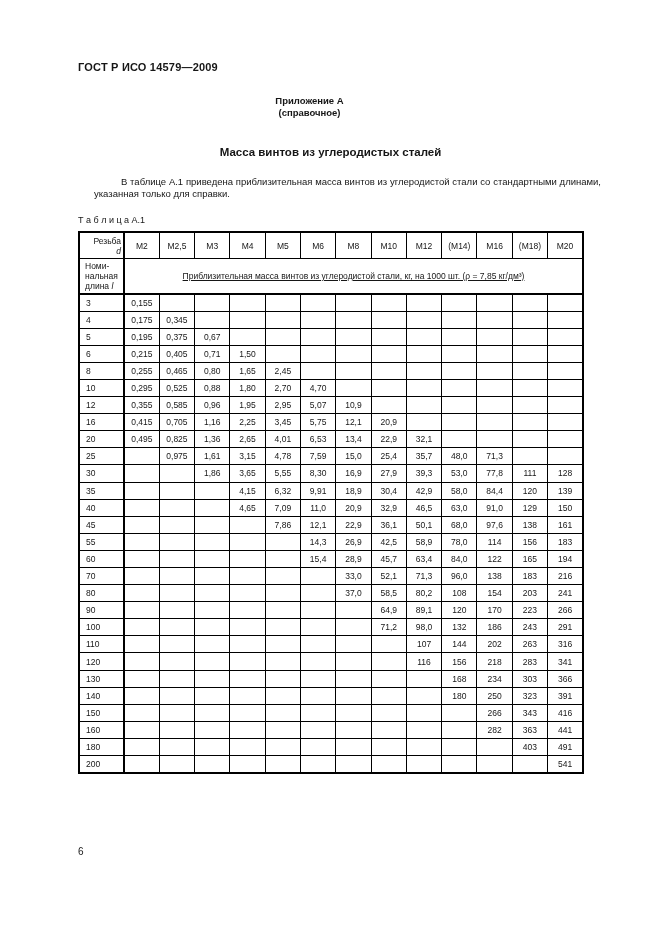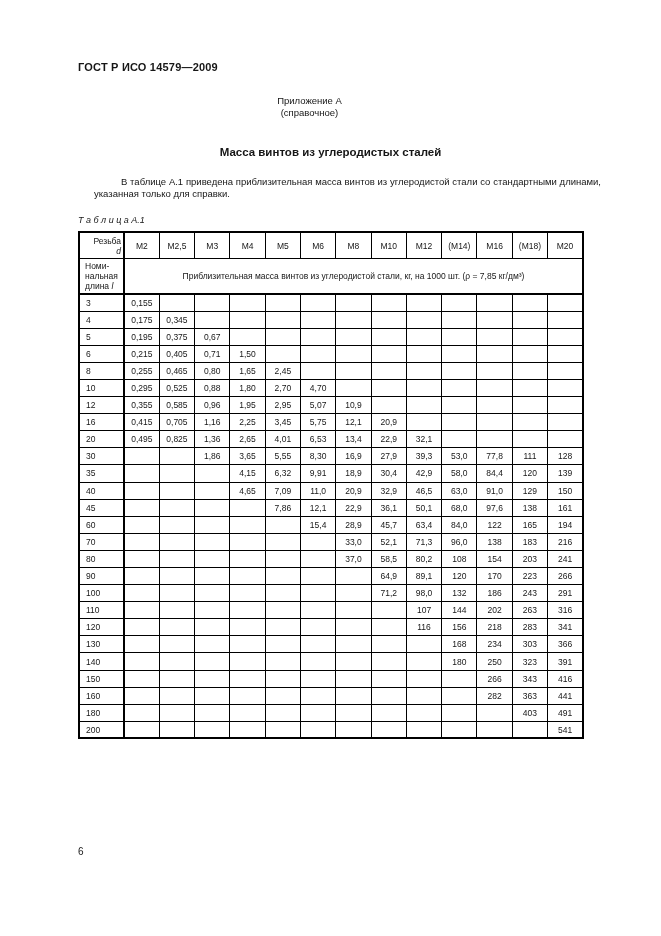--- a/index.html
+++ b/index.html
@@ -12,35 +12,34 @@
     overflow:hidden;
   }
   .page { position:absolute; inset:0; background:#ffffff; }
 
   .doc-number {
     position:absolute; left:78px; top:61px;
     font-size:11px; font-weight:bold; letter-spacing:.2px;
   }
   .annex-block {
     position:absolute; left:0; top:95px; width:619px;
-    text-align:center; font-size:9.5px; font-weight:normal; line-height:12px;
+    text-align:center; font-size:9.5px; font-weight:bold; line-height:12px;
   }
   .section-title {
     position:absolute; left:0; top:146px; width:661px;
     text-align:center; font-size:11.5px; font-weight:bold;
   }
   .intro {
     position:absolute; left:94px; top:176px; width:507px;
     font-size:9.5px; line-height:11.8px;
     text-align:justify; text-indent:27px;
   }
   .table-label {
     position:absolute; left:78px; top:215px;
     font-size:9px;
-    font-style:italic;
   }
 
   table.mass {
     position:absolute; left:78px; top:231px;
     width:506px;
     border-collapse:collapse; table-layout:fixed;
     border:2px solid #000;
   }
   table.mass th, table.mass td {
     border:1px solid #000;
@@ -64,20 +63,21 @@
     text-align:left; vertical-align:middle;
     padding:2px 2px 2px 5px; line-height:10px;
     height:20px;
     border-right:2px solid #000 !important;
     border-bottom:2px solid #000 !important;
   }
   .span-head {
     text-align:center; vertical-align:middle;
     font-size:8.7px;
     border-bottom:2px solid #000 !important;
+    text-decoration:underline;
   }
 
   tbody td { height:17.1px; }
   td.len-cell {
     text-align:left; padding-left:6px;
     border-right:2px solid #000 !important;
   }
   td.val-cell { text-align:center; }
 
   .page-number {
@@ -291,20 +291,36 @@
           <td class="val-cell">6,53</td>
           <td class="val-cell">13,4</td>
           <td class="val-cell">22,9</td>
           <td class="val-cell">32,1</td>
           <td class="val-cell"></td>
           <td class="val-cell"></td>
           <td class="val-cell"></td>
           <td class="val-cell"></td>
         </tr>
         <tr>
+          <td class="len-cell">25</td>
+          <td class="val-cell"></td>
+          <td class="val-cell">0,975</td>
+          <td class="val-cell">1,61</td>
+          <td class="val-cell">3,15</td>
+          <td class="val-cell">4,78</td>
+          <td class="val-cell">7,59</td>
+          <td class="val-cell">15,0</td>
+          <td class="val-cell">25,4</td>
+          <td class="val-cell">35,7</td>
+          <td class="val-cell">48,0</td>
+          <td class="val-cell">71,3</td>
+          <td class="val-cell"></td>
+          <td class="val-cell"></td>
+        </tr>
+        <tr>
           <td class="len-cell">30</td>
           <td class="val-cell"></td>
           <td class="val-cell"></td>
           <td class="val-cell">1,86</td>
           <td class="val-cell">3,65</td>
           <td class="val-cell">5,55</td>
           <td class="val-cell">8,30</td>
           <td class="val-cell">16,9</td>
           <td class="val-cell">27,9</td>
           <td class="val-cell">39,3</td>
@@ -355,20 +371,36 @@
           <td class="val-cell">12,1</td>
           <td class="val-cell">22,9</td>
           <td class="val-cell">36,1</td>
           <td class="val-cell">50,1</td>
           <td class="val-cell">68,0</td>
           <td class="val-cell">97,6</td>
           <td class="val-cell">138</td>
           <td class="val-cell">161</td>
         </tr>
         <tr>
+          <td class="len-cell">55</td>
+          <td class="val-cell"></td>
+          <td class="val-cell"></td>
+          <td class="val-cell"></td>
+          <td class="val-cell"></td>
+          <td class="val-cell"></td>
+          <td class="val-cell">14,3</td>
+          <td class="val-cell">26,9</td>
+          <td class="val-cell">42,5</td>
+          <td class="val-cell">58,9</td>
+          <td class="val-cell">78,0</td>
+          <td class="val-cell">114</td>
+          <td class="val-cell">156</td>
+          <td class="val-cell">183</td>
+        </tr>
+        <tr>
           <td class="len-cell">60</td>
           <td class="val-cell"></td>
           <td class="val-cell"></td>
           <td class="val-cell"></td>
           <td class="val-cell"></td>
           <td class="val-cell"></td>
           <td class="val-cell">15,4</td>
           <td class="val-cell">28,9</td>
           <td class="val-cell">45,7</td>
           <td class="val-cell">63,4</td>

